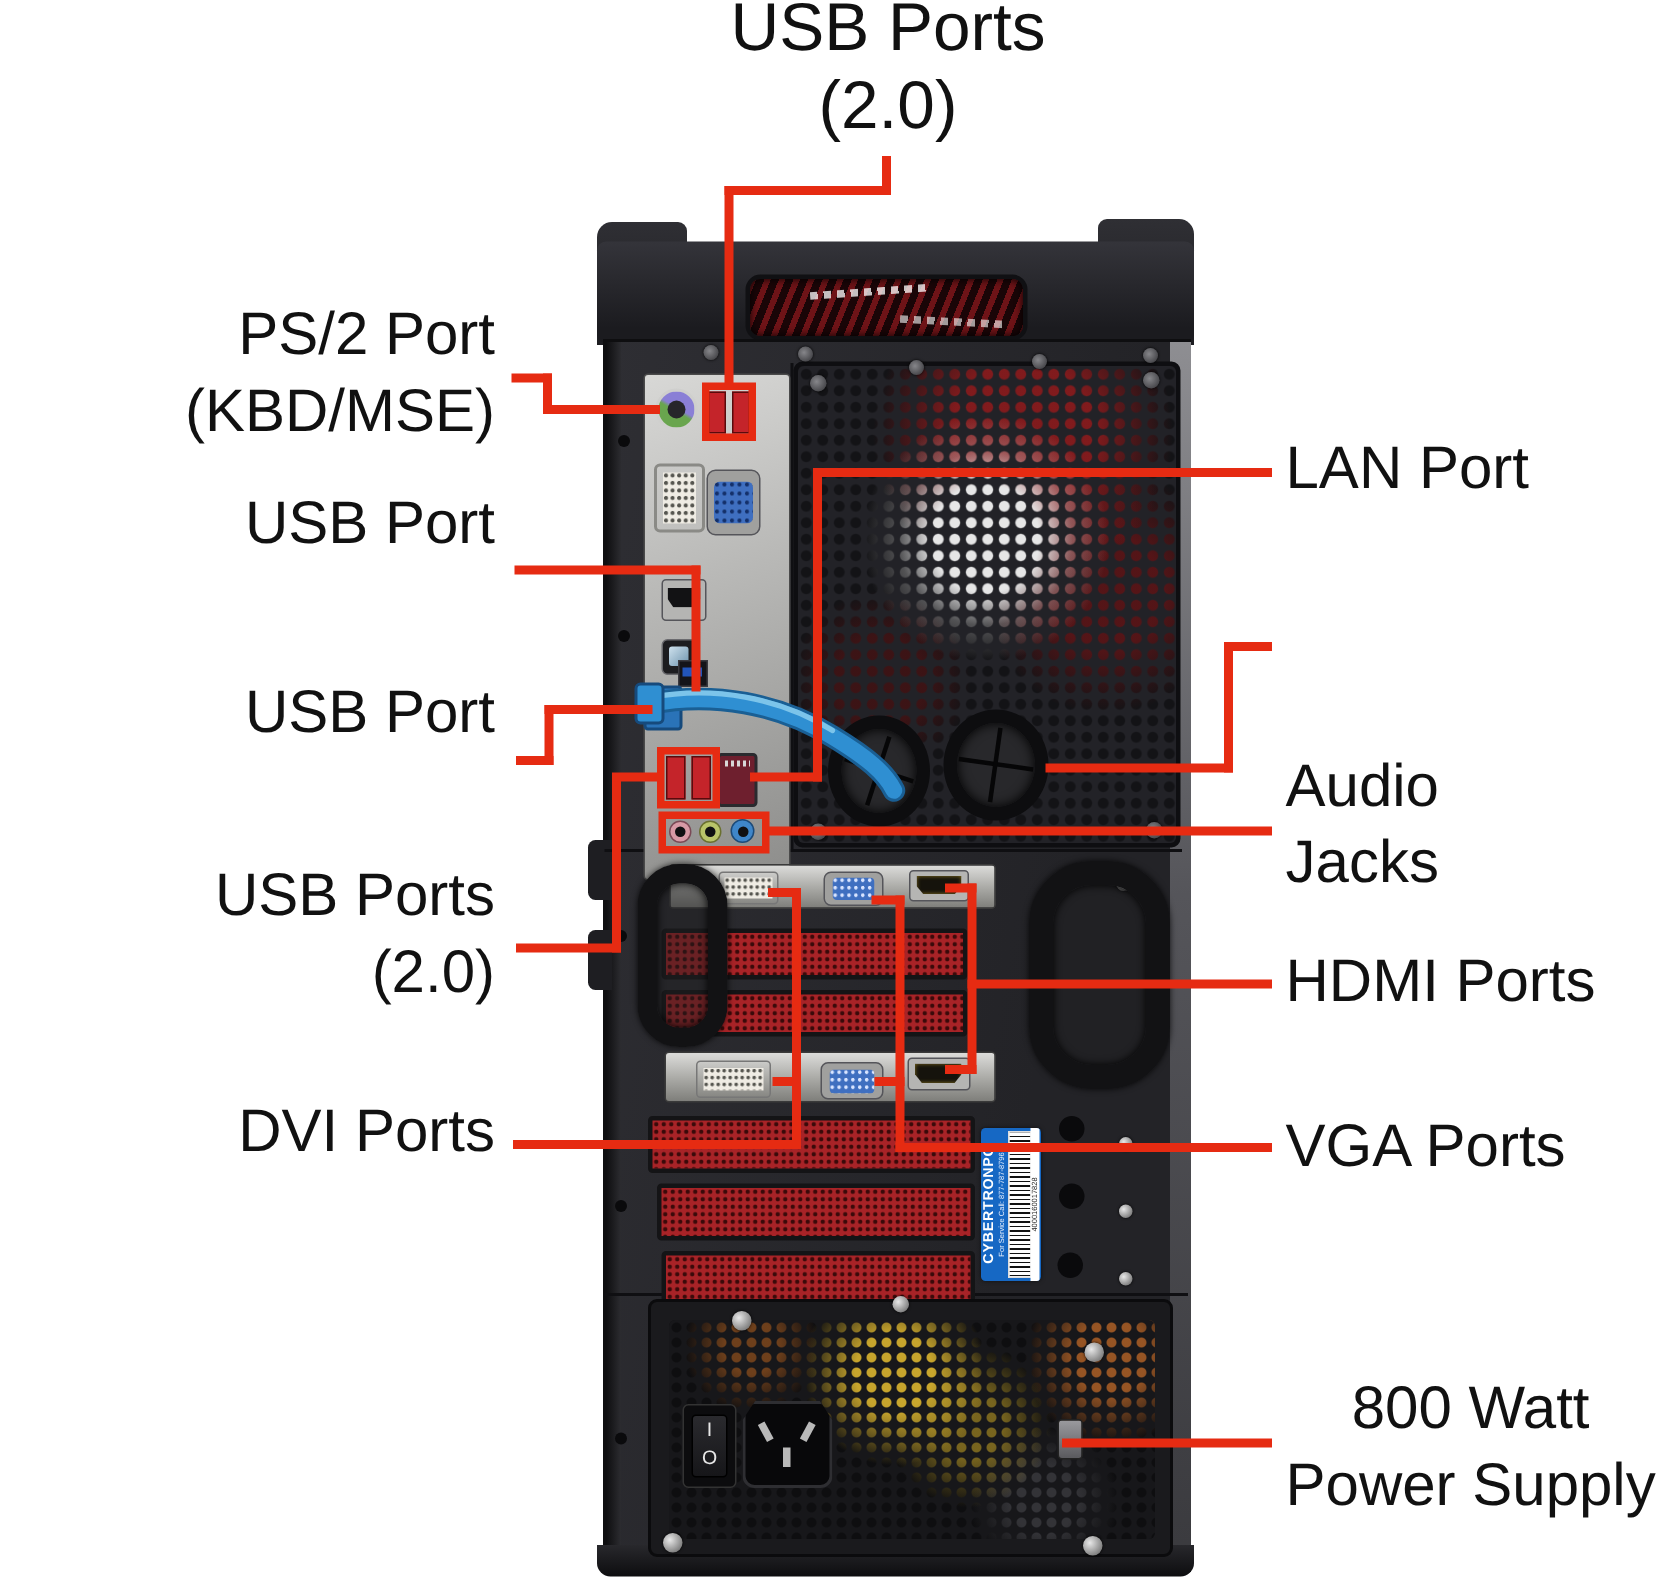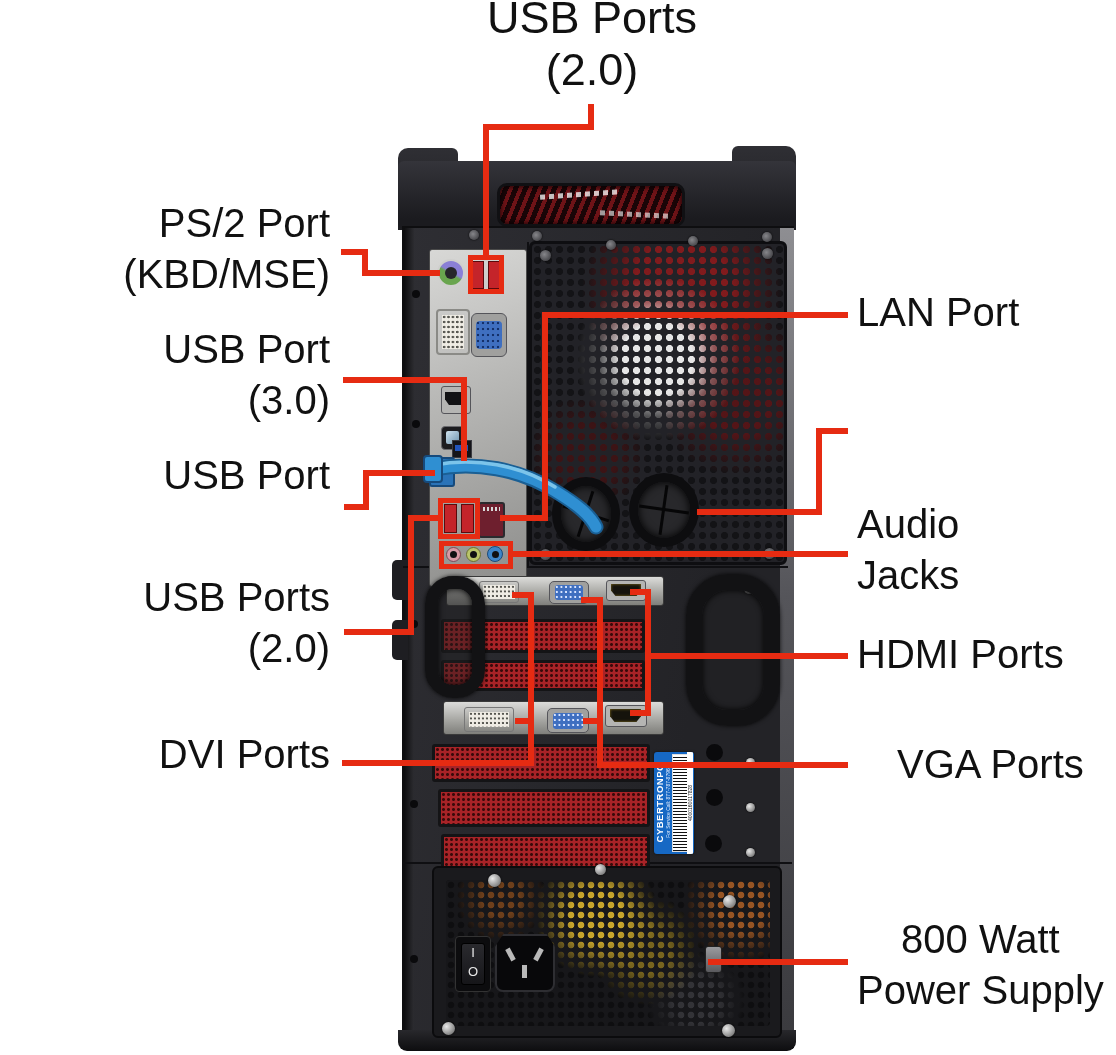--- a/index.html
+++ b/index.html
@@ -263,21 +263,20 @@
     <span>USB Ports</span>
     <span>(2.0)</span>
   </div>
 
   <div class="lab lab-left" style="top:198px;">
     <span>PS/2 Port</span>
     <span>(KBD/MSE)</span>
   </div>
   <div class="lab lab-left" style="top:324px;">
     <span>USB Port</span>
-    <span>(3.0)</span>
   </div>
   <div class="lab lab-left" style="top:450px;">
     <span>USB Port</span>
   </div>
   <div class="lab lab-left" style="top:572px;">
     <span>USB Ports</span>
     <span>(2.0)</span>
   </div>
   <div class="lab lab-left" style="top:729px;">
     <span>DVI Ports</span>
@@ -286,21 +285,21 @@
   <div class="lab lab-right" style="top:287px;">
     <span>LAN Port</span>
   </div>
   <div class="lab lab-right" style="top:499px;">
     <span>Audio</span>
     <span>Jacks</span>
   </div>
   <div class="lab lab-right" style="top:629px;">
     <span>HDMI Ports</span>
   </div>
-  <div class="lab lab-right" style="top:739px;margin-left:40px;">
+  <div class="lab lab-right" style="top:739px;">
     <span>VGA Ports</span>
   </div>
   <div class="lab lab-right" style="top:914px;">
     <span>800 Watt</span>
     <span>Power Supply</span>
   </div>
 
 </div>
 
 </body></html>

